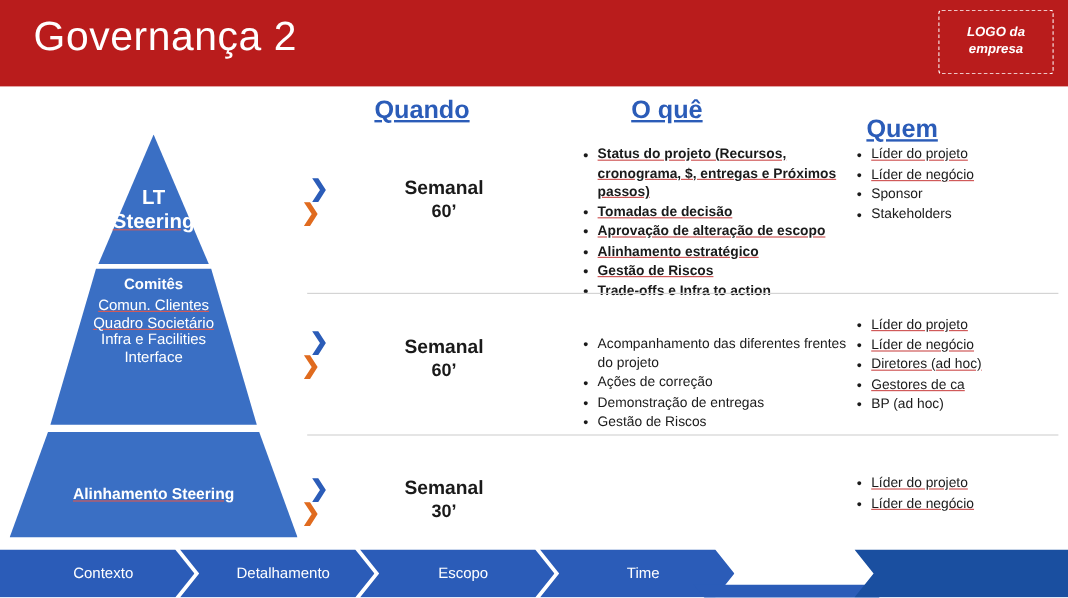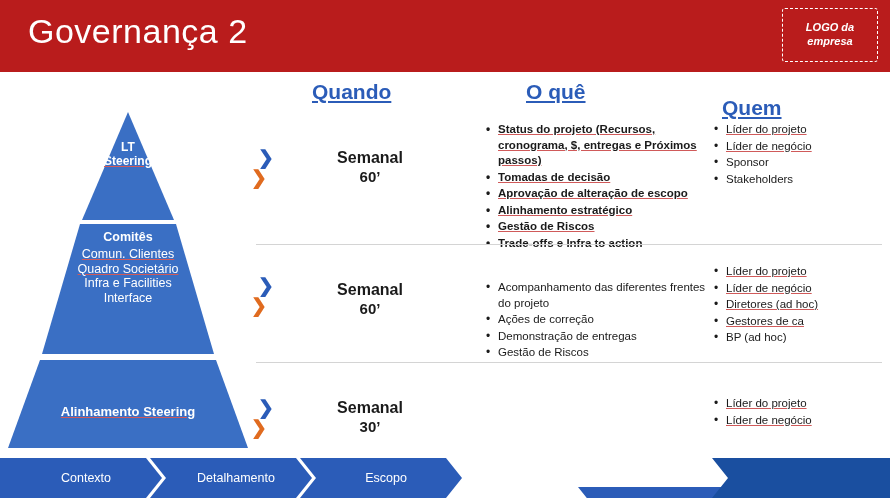--- a/index.html
+++ b/index.html
@@ -82,22 +82,22 @@
   .pyr-label {
     position: absolute;
     text-align: center;
     color: #ffffff;
     font-weight: bold;
     line-height: 1.18;
     width: 100%;
     left: 0;
   }
   .pyr-label.lt {
-    top: 28px;
-    font-size: 12px;
+    top: 43px;
+    font-size: 17px;
   }
   .pyr-label.comites {
     top: 118px;
     font-size: 12.5px;
     font-weight: normal;
   }
   .pyr-label.comites .ttl { font-weight: bold; display:block; margin-bottom: 2px;}
   .pyr-label.alinha {
     top: 292px;
     font-size: 13px;
@@ -297,20 +297,26 @@
           <polygon points="0,0 146,0 162,20 146,40 0,40 16,20" fill="#2b5cb8"></polygon>
         </svg>
       <span class="lbl">Detalhamento</span>
     </div>
     <div class="step" style="left:300px; width:162px;">
       <svg width="162" height="40" viewBox="0 0 162 40">
           <polygon points="0,0 146,0 162,20 146,40 0,40 16,20" fill="#2b5cb8"></polygon>
         </svg>
       <span class="lbl">Escopo</span>
     </div>
+    <div class="step" style="left:450px; width:162px;">
+      <svg width="162" height="40" viewBox="0 0 162 40">
+          <polygon points="0,0 146,0 162,20 146,40 0,40 16,20" fill="#2b5cb8"></polygon>
+        </svg>
+      <span class="lbl">Time</span>
+    </div>
     <div class="step" style="left:578px; width:162px;margin-top:29px;">
       <svg width="162" height="40" viewBox="0 0 162 40">
           <polygon points="0,0 146,0 162,20 146,40 0,40 16,20" fill="#2b5cb8"></polygon>
         </svg>
       <span class="lbl">Cronograma</span>
     </div>
     <div class="step active" style="left:712px; width:178px;">
       <svg width="178" height="40" viewBox="0 0 178 40">
           <polygon points="0,0 178,0 178,40 0,40 16,20" fill="#1a4fa0"></polygon>
         </svg>

